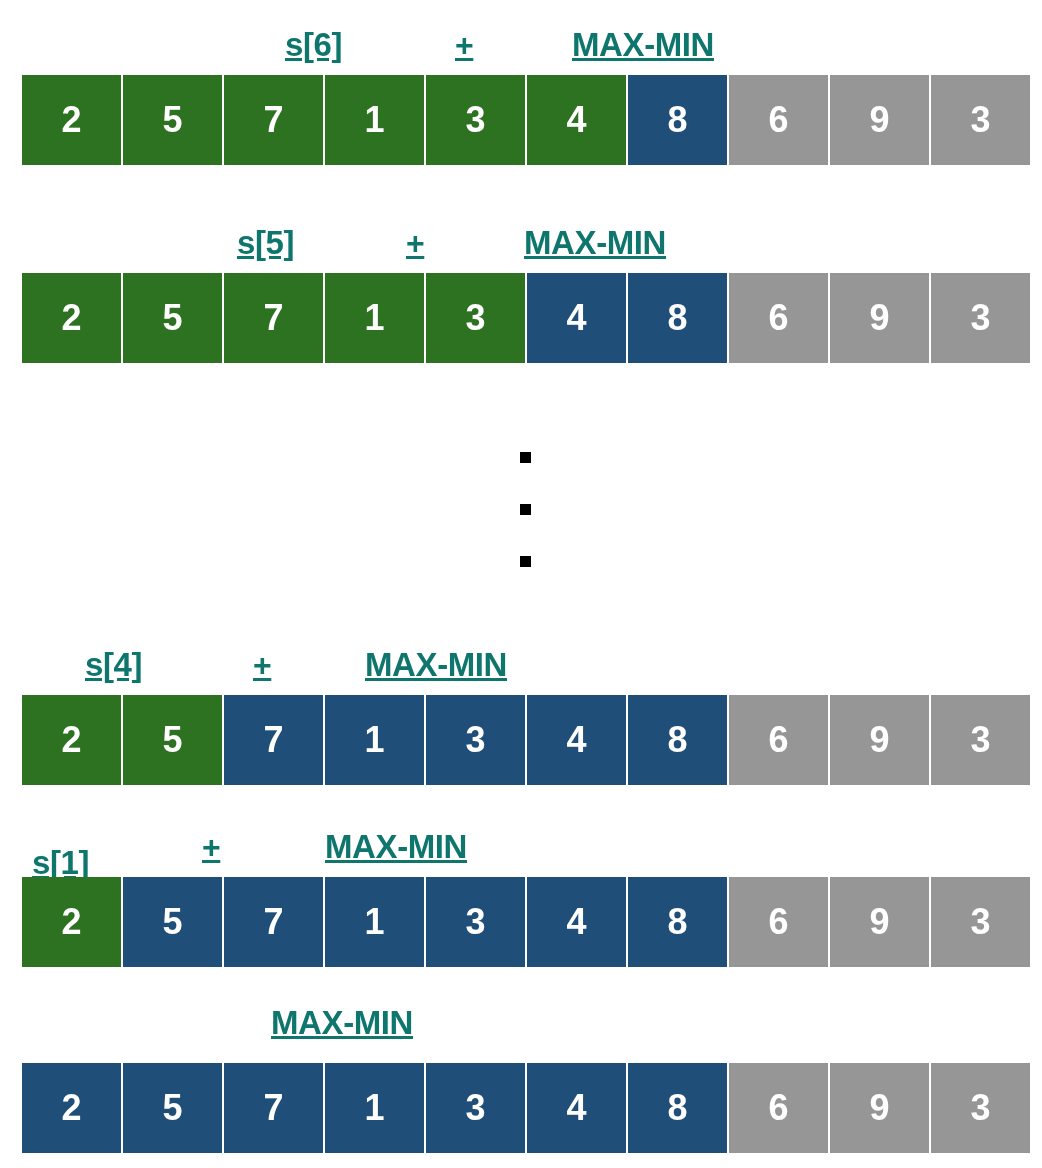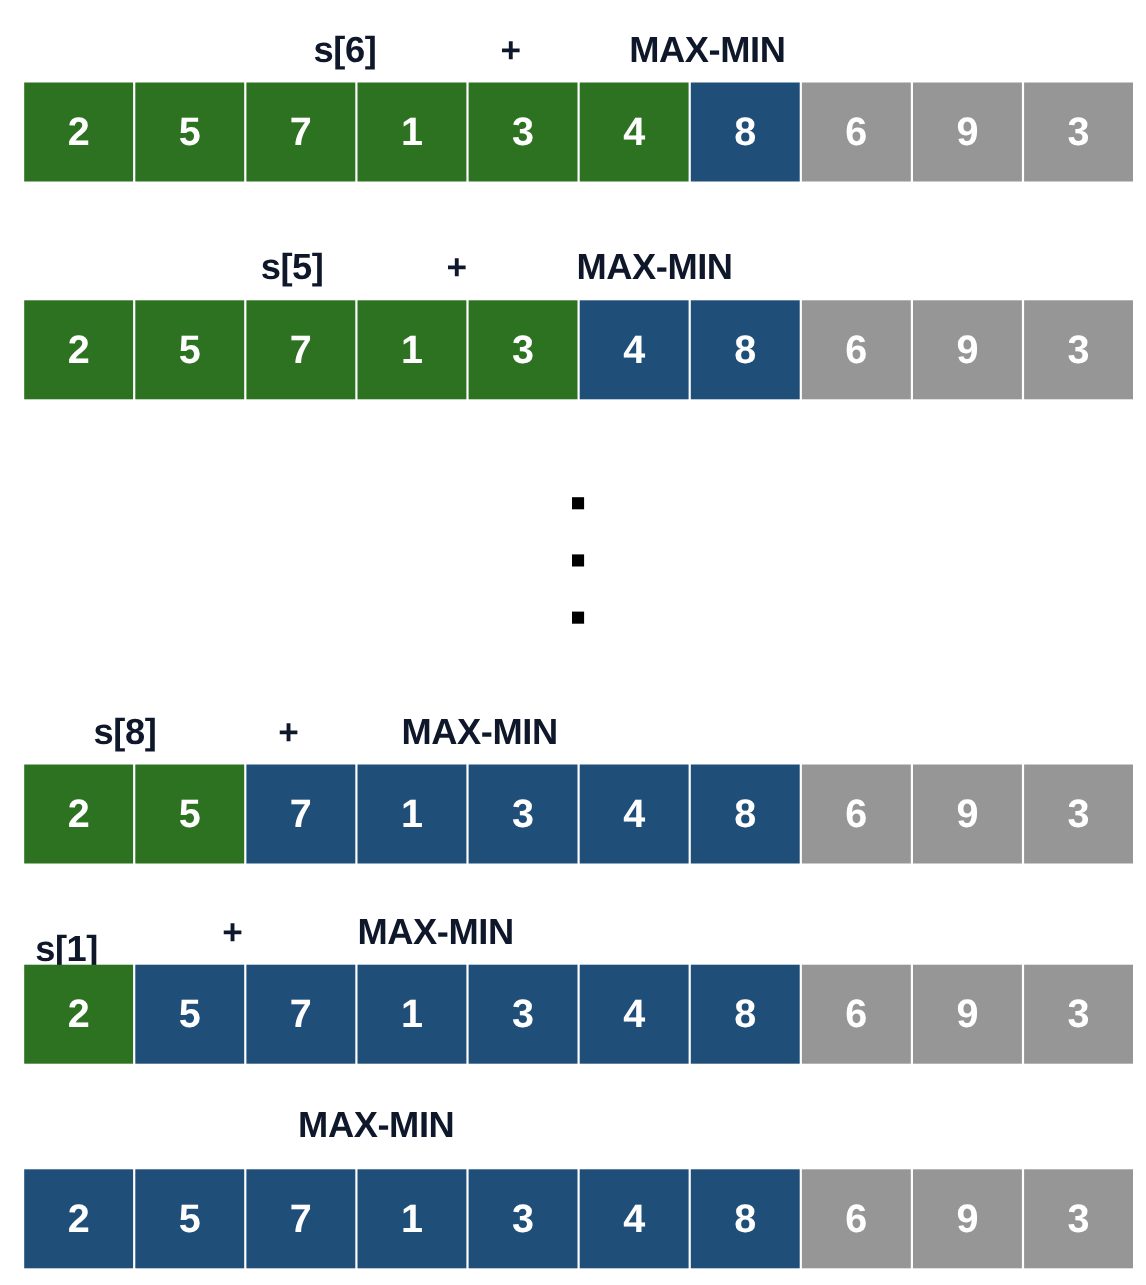--- a/index.html
+++ b/index.html
@@ -31,22 +31,23 @@
     width: 1042px;
     height: 46px;
     white-space: nowrap;
   }
   .lbl {
     position: absolute;
     font-family: "Liberation Sans", sans-serif;
     font-weight: bold;
     font-size: 33px;
     line-height: 46px;
-    color: #0f172a;
+    color: #0f766e;
     letter-spacing: -0.4px;
+    text-decoration: underline;
   }
   .lbl.plus {
     font-size: 32px;
   }
   .cells {
     position: absolute;
     left: 22px;
     width: 1008px;
     height: 90px;
     display: flex;
@@ -128,21 +129,21 @@
   </div>
 
   <div class="dots">
     <span class="dot" style="left:520px; top:452px;"></span>
     <span class="dot" style="left:520px; top:504px;"></span>
     <span class="dot" style="left:520px; top:556px;"></span>
   </div>
 
   <div class="row-block">
     <div class="label-line" style="top:642px;">
-      <span class="lbl" style="left:85px;">s[8]</span>
+      <span class="lbl" style="left:85px;">s[4]</span>
       <span class="lbl plus" style="left:253px;">+</span>
       <span class="lbl" style="left:365px;">MAX-MIN</span>
     </div>
     <div class="cells" style="top:695px;">
       <div class="cell green">2</div>
       <div class="cell green">5</div>
       <div class="cell blue">7</div>
       <div class="cell blue">1</div>
       <div class="cell blue">3</div>
       <div class="cell blue">4</div>

